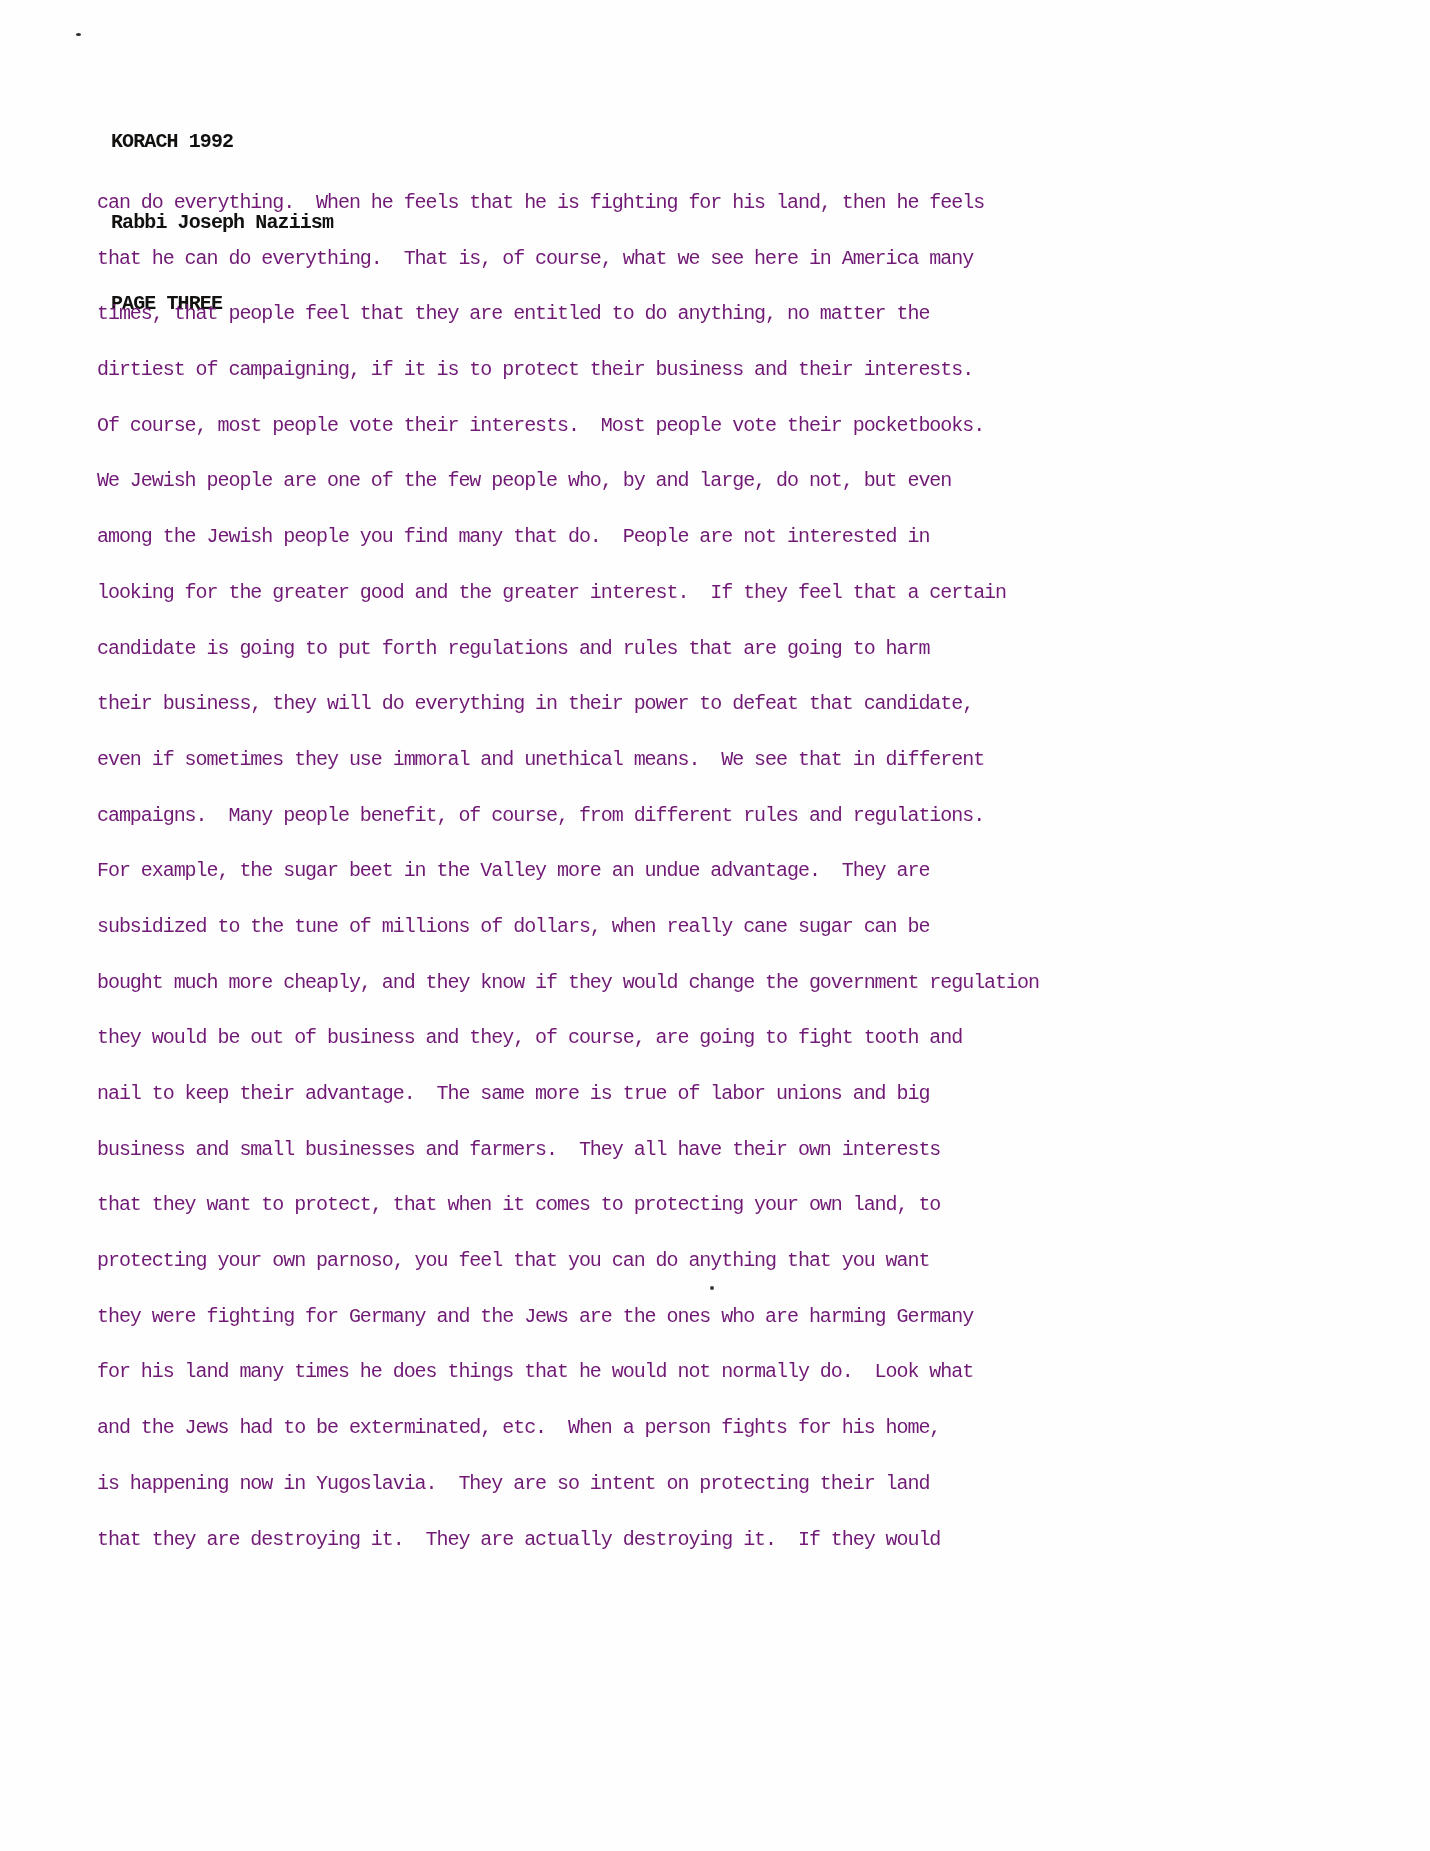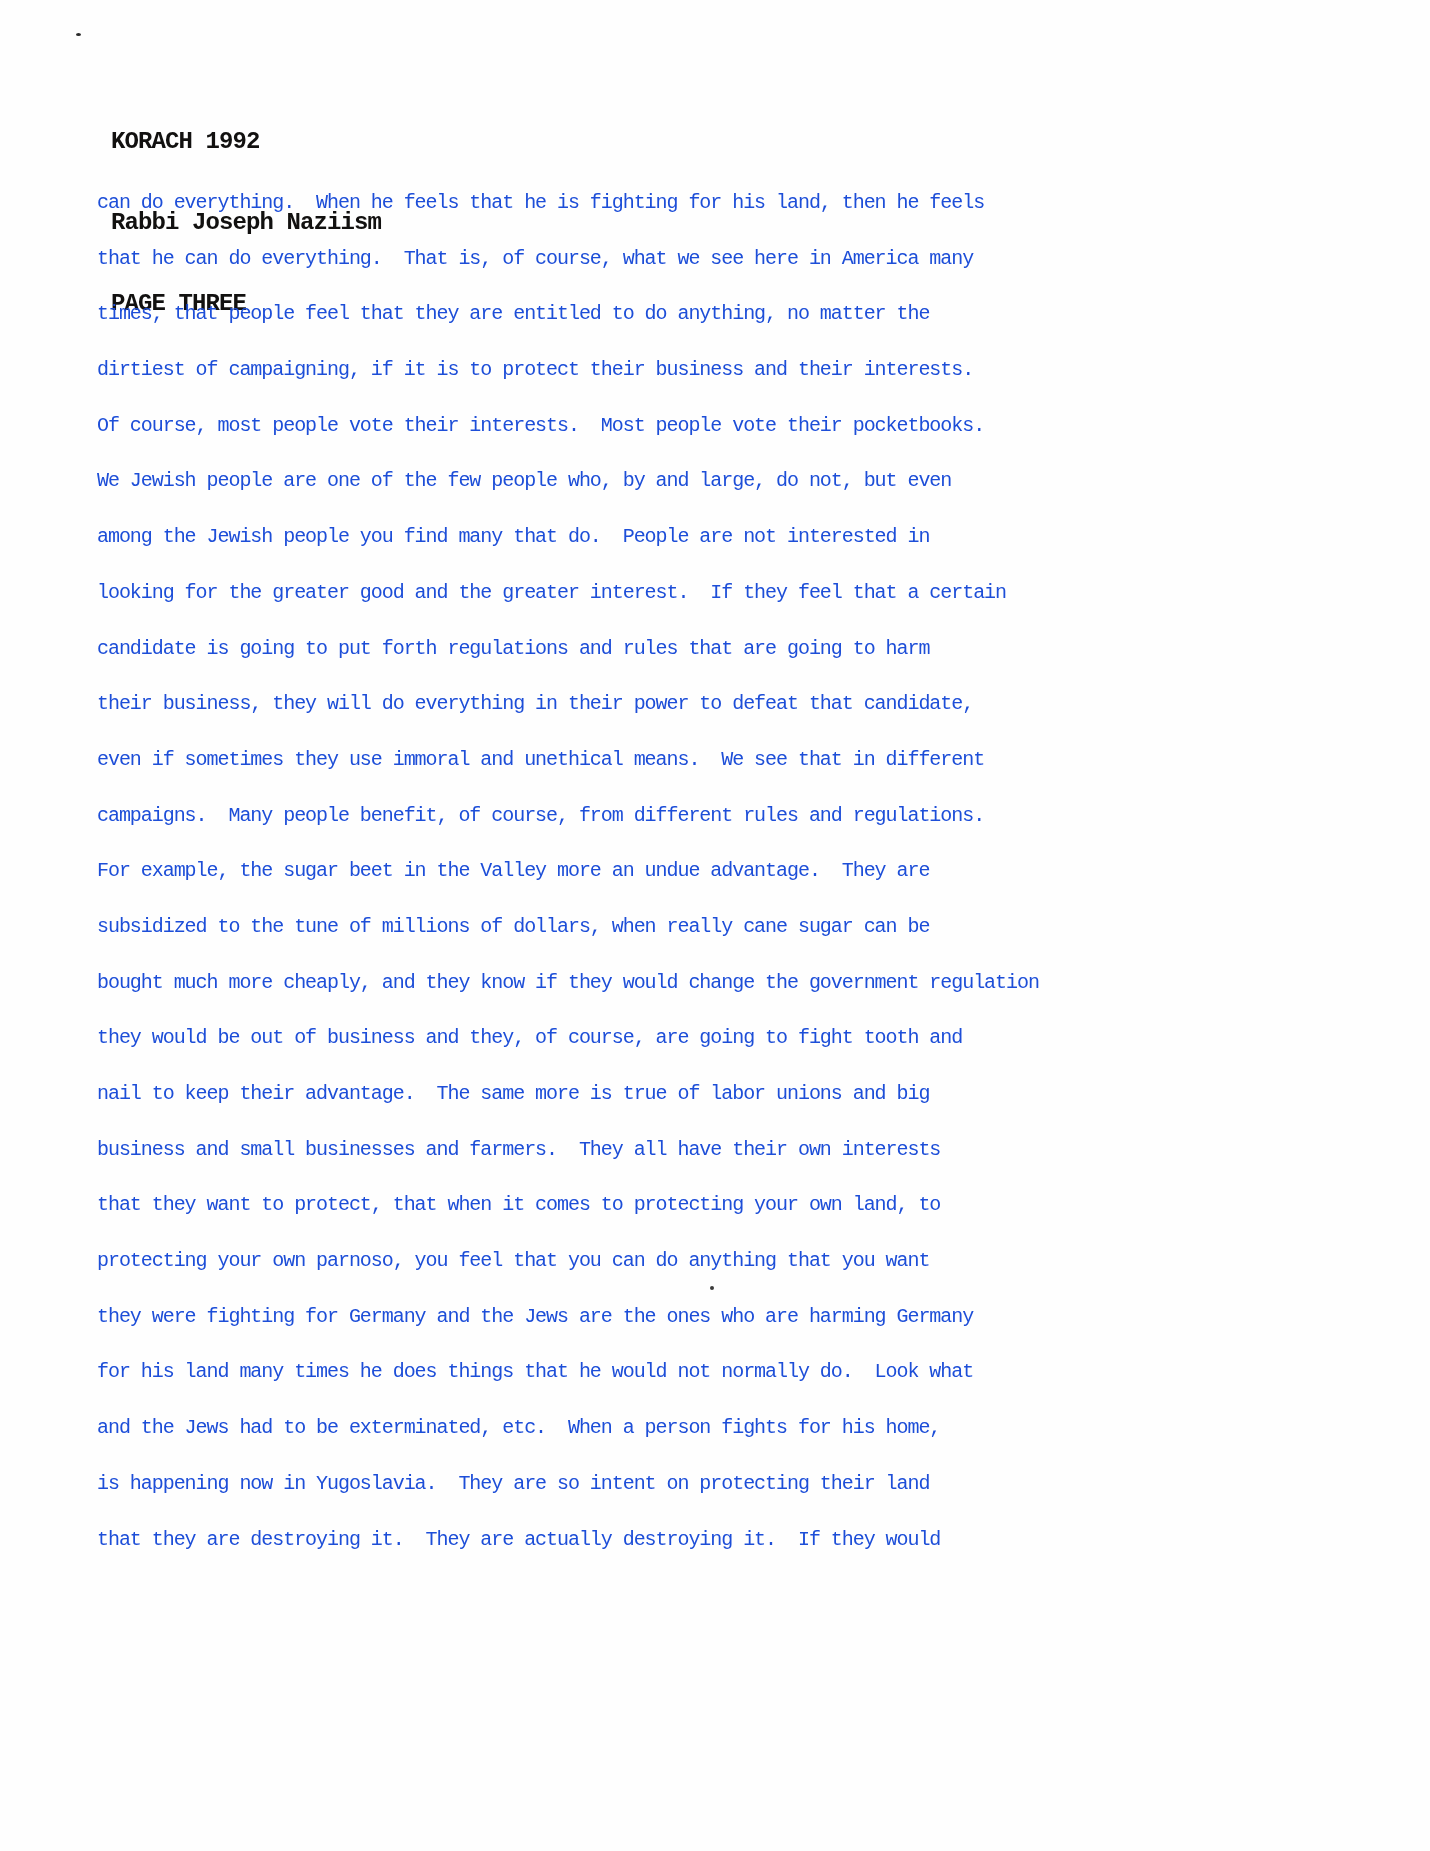--- a/index.html
+++ b/index.html
@@ -14,40 +14,40 @@
     margin: 0 auto;
     background: #fefefe;
     color: #171513;
     font-family: "Liberation Mono", "DejaVu Sans Mono", monospace;
     overflow: hidden;
   }
   .doc-header {
     position: absolute;
     left: 111px;
     top: 74px;
-    font-size: 24px;
+    font-size: 20px;
     line-height: 27px;
     letter-spacing: -0.9px;
     font-weight: 600;
     white-space: pre;
     color: #121110;
   }
   .doc-body {
     position: absolute;
     left: 97px;
     top: 175px;
     width: 1260px;
     font-size: 20px;
     line-height: 55.7px;
     letter-spacing: -1.05px;
   }
   .line {
     white-space: pre;
     height: 55.7px;
-    color: #1d4ed8;
+    color: #701a75;
   }
   .speck {
     position: absolute;
     background: #2a2a2a;
     border-radius: 50%;
   }
   .speck-top-left {
     left: 76px;
     top: 33px;
     width: 5px;

